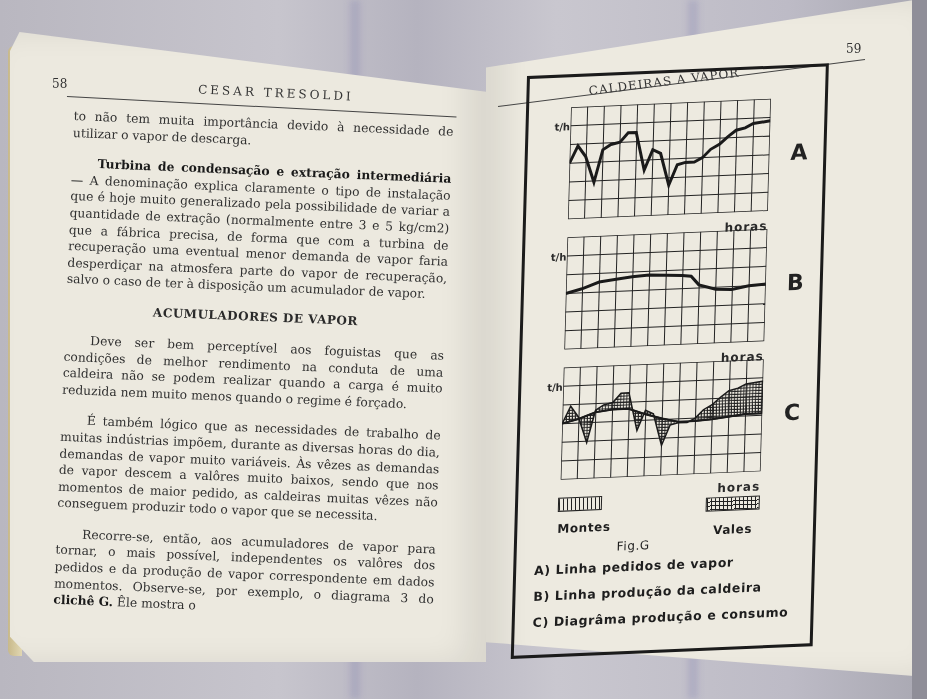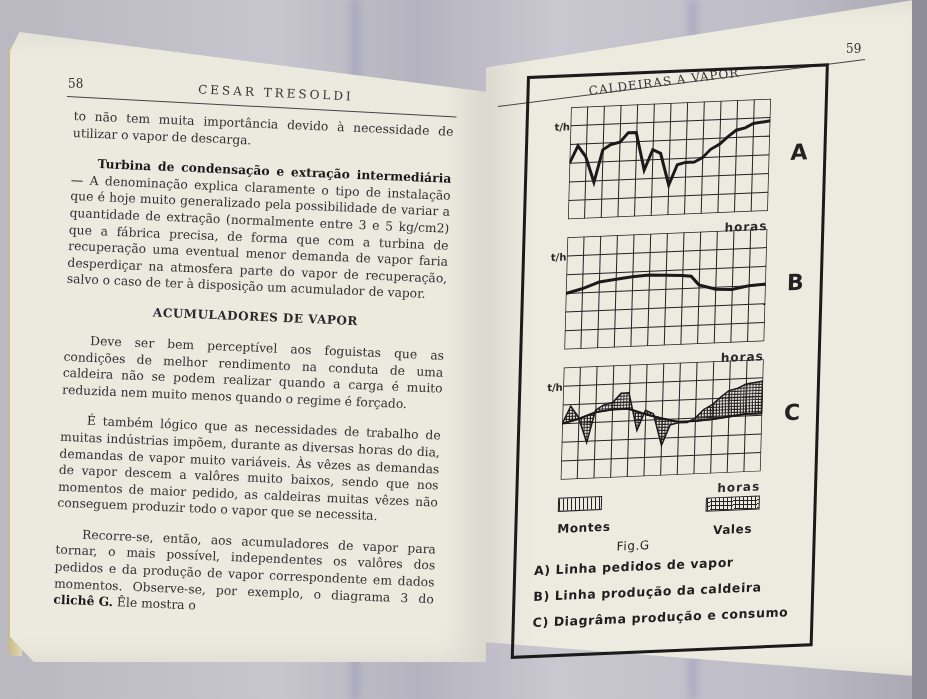--- a/index.html
+++ b/index.html
@@ -62,21 +62,21 @@
 <body>
 
 <div class="backdrop-streak" style="left:350px"></div>
 <div class="backdrop-streak" style="left:688px"></div>
 
 <div class="page-left-edge"></div>
 <div class="page-left"></div>
 <div class="page-right"></div>
 <div class="right-shadow"></div>
 
-<div class="page-num" style="left:68px; top:77px;">58</div>
+<div class="page-num" style="left:52px; top:77px;">58</div>
 <div class="running-head" style="left:198px; top:86px; transform:rotate(2.6deg);">CESAR TRESOLDI</div>
 <div class="head-rule" style="left:67px; top:96px; width:390px; transform:rotate(3deg);"></div>
 
 <div class="left-text">
   <p class="para">to não tem muita importância devido à necessidade de utilizar o vapor de descarga.</p>
   <p class="para indent"><b>Turbina de condensação e extração intermediária</b><span> — A denominação explica claramente o tipo de instalação que é hoje muito generalizado pela possibilidade de variar a quantidade de extração (normalmente entre 3 e 5 kg/cm2) que a fábrica precisa, de forma que com a turbina de recuperação uma eventual menor demanda de vapor faria desperdiçar na atmosfera parte do vapor de recuperação, salvo o caso de ter à disposição um acumulador de vapor.</span></p>
   <div class="section-title">ACUMULADORES DE VAPOR</div>
   <p class="para indent">Deve ser bem perceptível aos foguistas que as condições de melhor rendimento na conduta de uma caldeira não se podem realizar quando a carga é muito reduzida nem muito menos quando o regime é forçado.</p>
   <p class="para indent">É também lógico que as necessidades de trabalho de muitas indústrias impõem, durante as diversas horas do dia, demandas de vapor muito variáveis. Às vêzes as demandas de vapor descem a valôres muito baixos, sendo que nos momentos de maior pedido, as caldeiras muitas vêzes não conseguem produzir todo o vapor que se necessita.</p>
   <p class="para indent"><span>Recorre-se, então, aos acumuladores de vapor para tornar, o mais possível, independentes os valôres dos pedidos e da produção de vapor correspondente em dados momentos. Observe-se, por exemplo, o diagrama 3 do </span><b>clichê G.</b><span> Êle mostra o</span></p>

